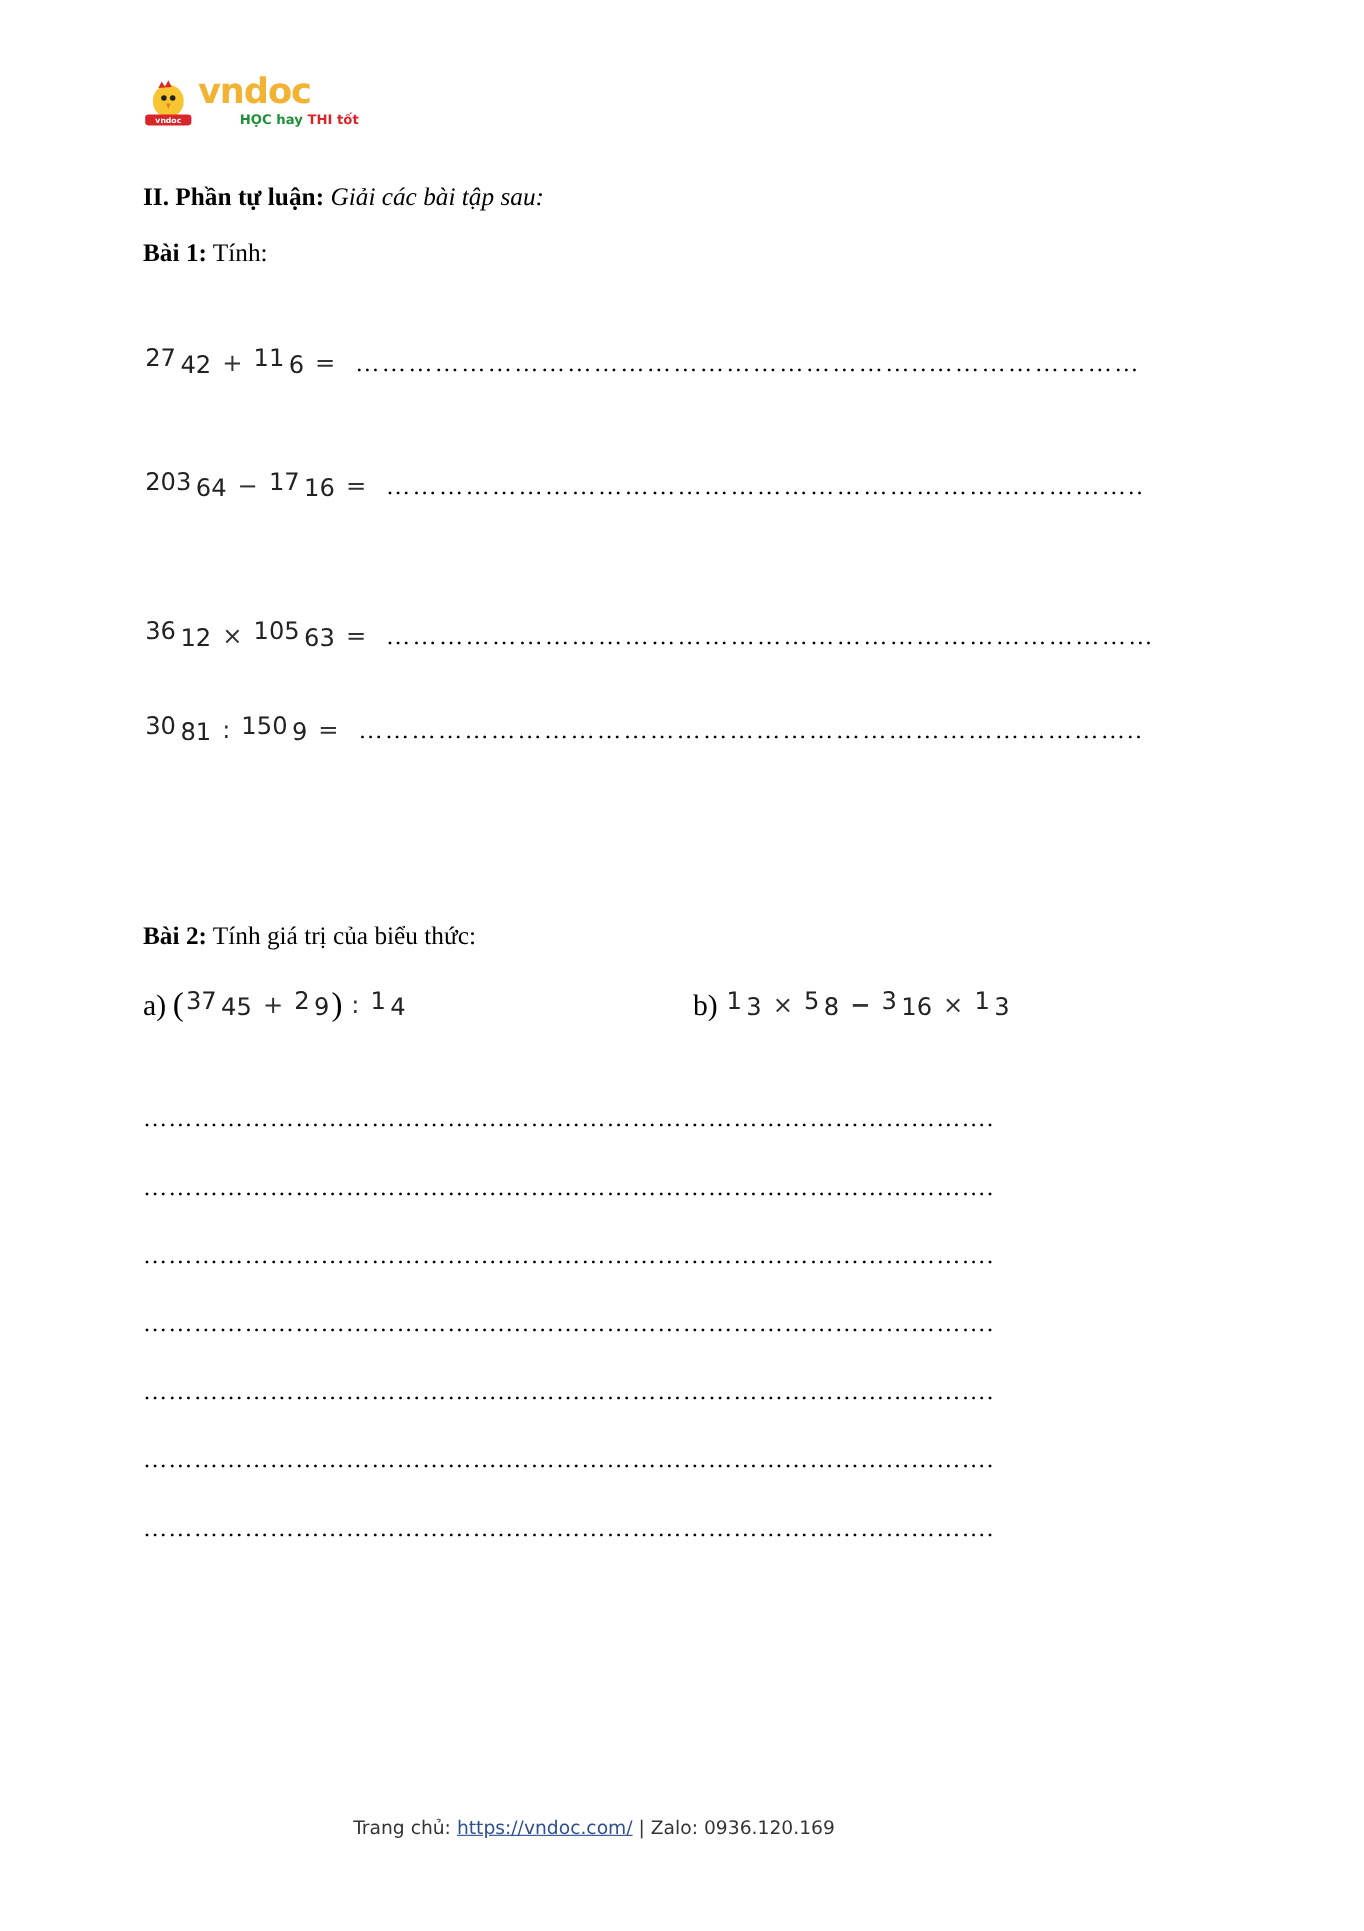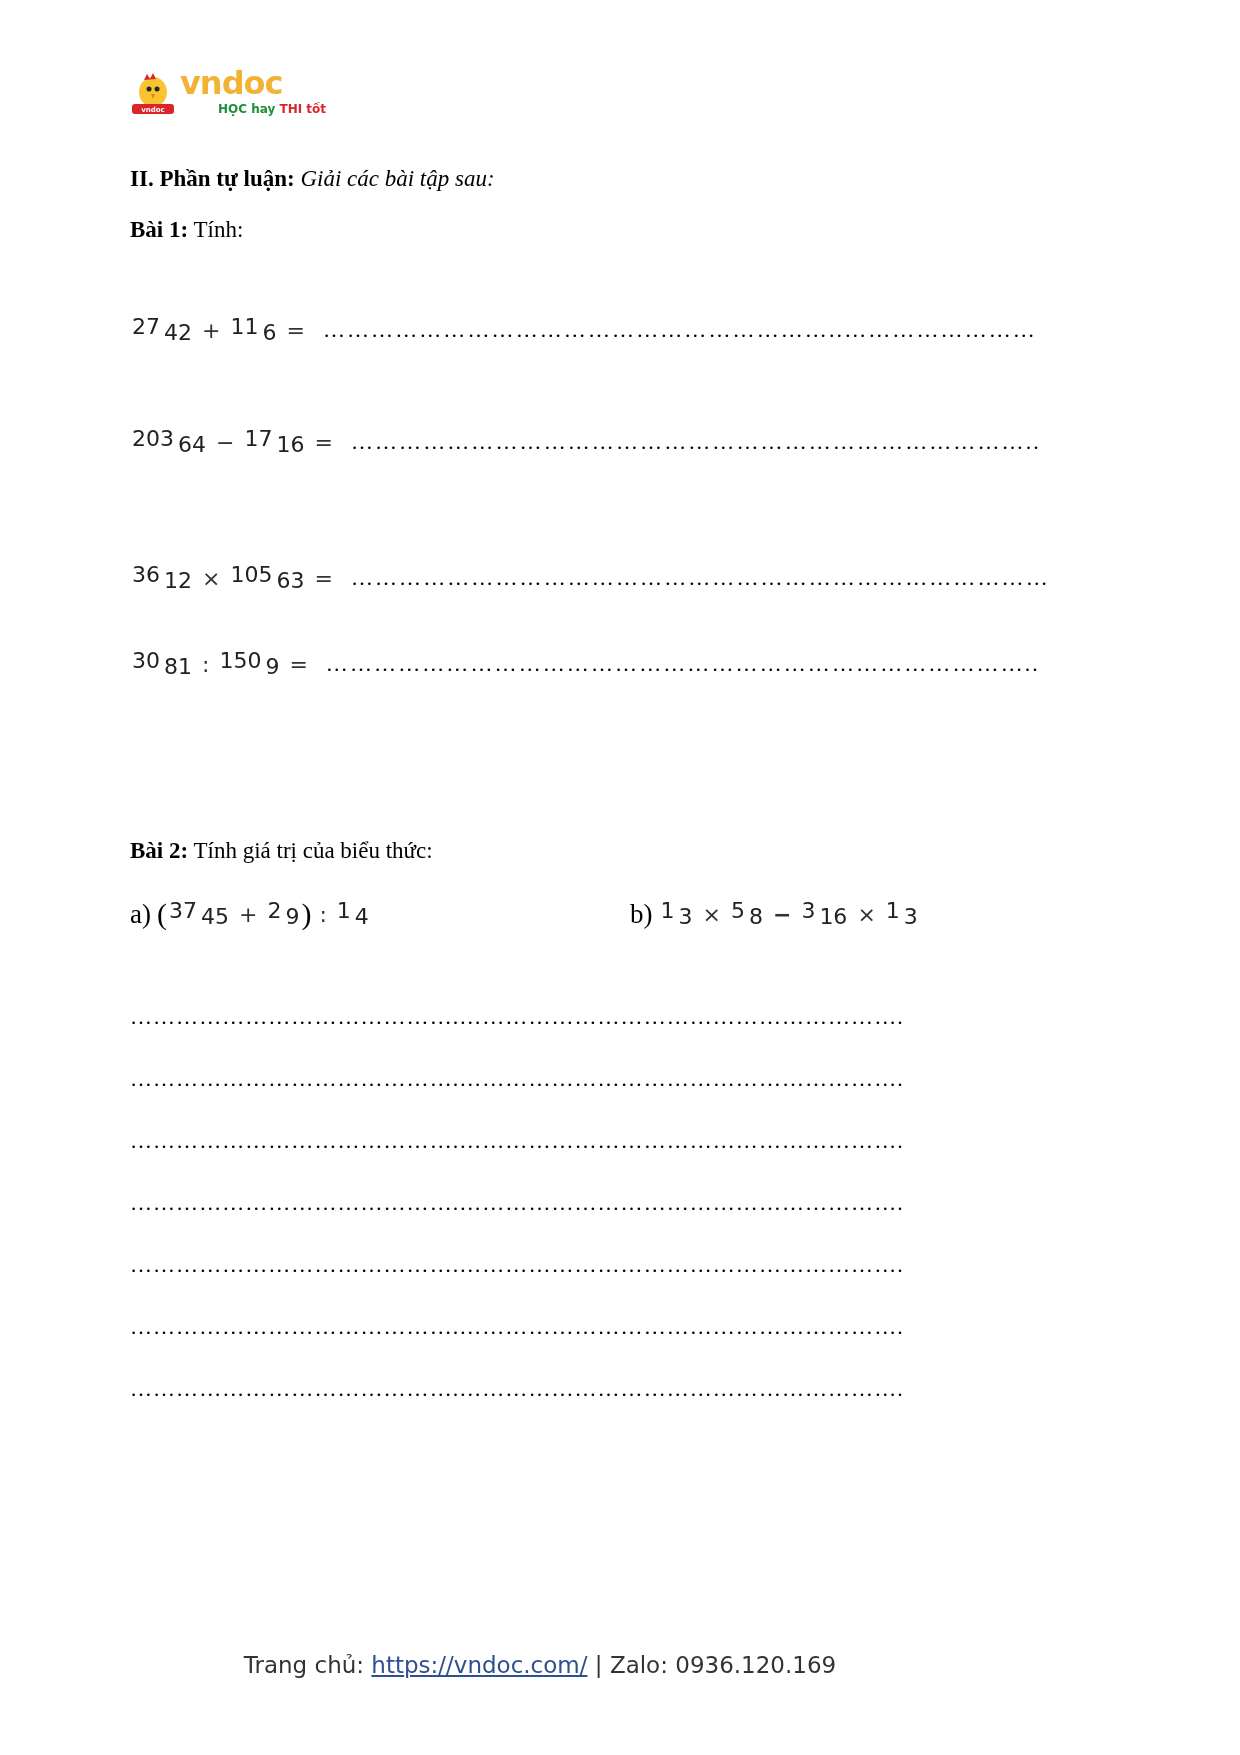--- a/index.html
+++ b/index.html
@@ -25,21 +25,21 @@
     .frac .num { padding: 0 2px 6px 2px; }
     .frac .den { padding: 6px 2px 0 2px; }
     .frac .bar { height: 2px; background: #555; align-self: stretch; }
     .op { font-family: "DejaVu Sans", sans-serif; font-size: 22px; color: #333; margin: 0 8px; }
     .dots { font-family: "Liberation Serif", serif; font-size: 22px; letter-spacing: 2.1px; margin-left: 10px; color: #000; }
 
     .paren { font-family: "Liberation Serif", serif; font-size: 30px; }
 
     .answer-line { position: absolute; left: 130px; font-family: "Liberation Serif", serif; font-size: 22px; letter-spacing: 1.05px; white-space: nowrap; }
 
-    .footer { position: absolute; left: 0; width: 1080px; top: 1652px; text-align: center; font-family: "DejaVu Sans", sans-serif; font-size: 23px; color: #333; }
+    .footer { position: absolute; left: 0; width: 1080px; top: 1652px; text-align: center; font-family: "DejaVu Sans", sans-serif; font-size: 17px; color: #333; }
     .footer a { color: #2f4f8f; text-decoration: underline; }
   </style>
 </head>
 <body>
 
 <div class="page">
 
   <div class="logo">
     <svg class="logo-chick" viewBox="0 0 46 46">
       <ellipse cx="23" cy="20" rx="14" ry="15" fill="#f7c531"></ellipse>

